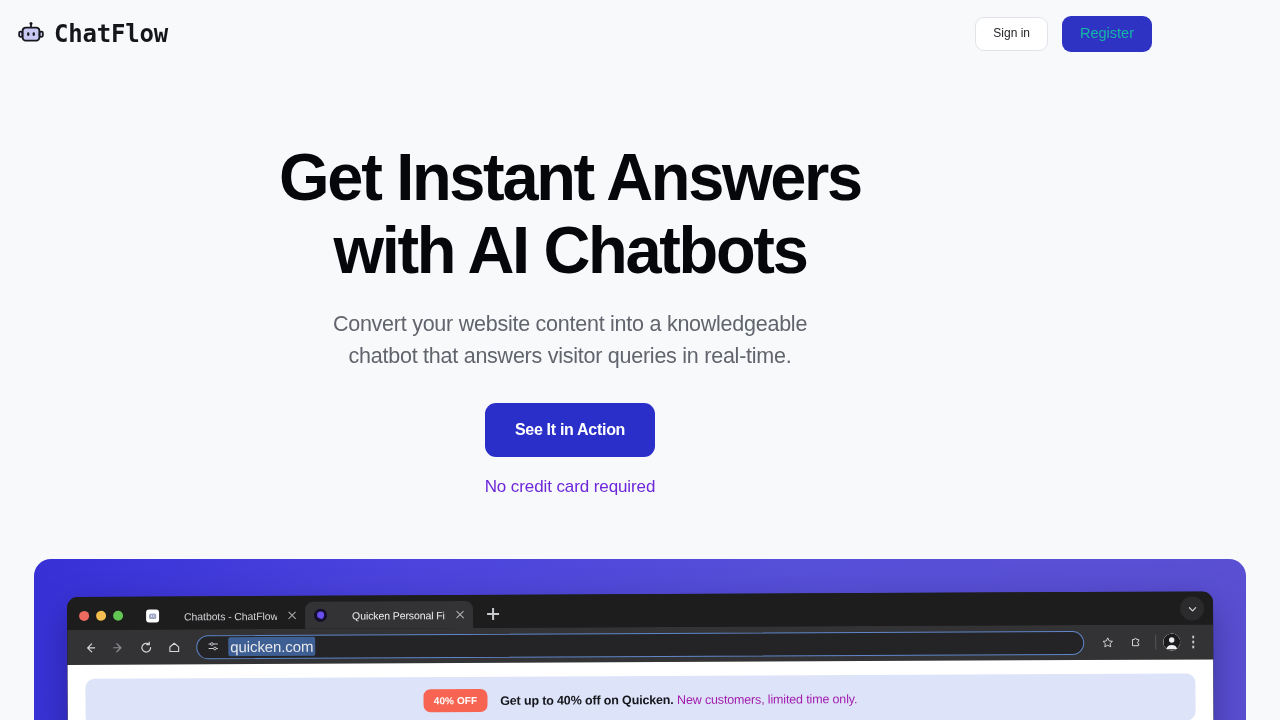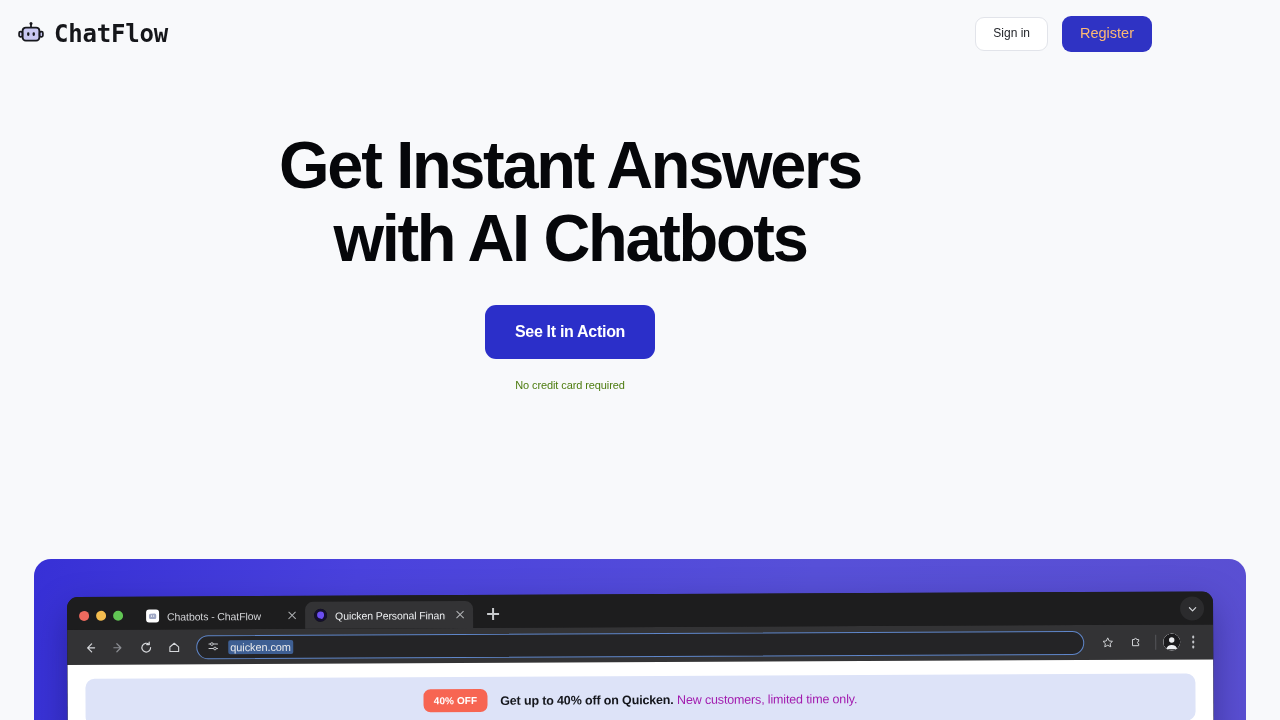--- a/index.html
+++ b/index.html
@@ -67,35 +67,35 @@
     font-family: "Liberation Sans", sans-serif;
     font-size: 12px;
     font-weight: 400;
     padding: 9px 17px;
     cursor: pointer;
     line-height: 1.1;
   }
 
   .btn-register {
     background: #2f33c4;
-    color: #fdba74;
+    color: #14b8a6;
     border: none;
     border-radius: 9px;
     font-family: "Liberation Sans", sans-serif;
     font-size: 14.5px;
     font-weight: 400;
     padding: 10px 18px;
     cursor: pointer;
     line-height: 1.1;
   }
 
   
   .hero {
     position: absolute;
-    top: 0; left: 0;
+    top: 12px; left: 0;
     width: 1140px;
     padding-top: 128px;
     text-align: center;
     z-index: 5;
   }
 
   .hero-title {
     font-family: "Liberation Sans", sans-serif;
     font-size: 67px;
     font-weight: 700;
@@ -131,22 +131,22 @@
     font-weight: 700;
     letter-spacing: -0.3px;
     padding: 18px 30px;
     cursor: pointer;
     line-height: 1.1;
   }
 
   .hero-note {
     margin-top: 20px;
     font-family: "Liberation Sans", sans-serif;
-    font-size: 11px;
-    color: #4d7c0f;
+    font-size: 17px;
+    color: #6d28d9;
     letter-spacing: -0.1px;
   }
 
   
   .showcase {
     position: absolute;
     left: 34px;
     top: 559px;
     width: 1212px;
     height: 200px;
@@ -218,20 +218,21 @@
   .fav-quicken { background: #0f0f14; border-radius: 50%; }
 
   .tab-title {
     font-family: "Liberation Sans", sans-serif;
     font-size: 10.5px;
     color: #d2d3d6;
     white-space: nowrap;
     overflow: hidden;
     flex: 1 1 auto;
     letter-spacing: -0.1px;
+    margin-left: 17px;
   }
   .tab-active .tab-title { color: #eceef0; }
 
   .tab-close {
     width: 13px; height: 13px;
     flex: 0 0 auto;
     position: relative;
     opacity: 0.82;
   }
   .tab-close::before, .tab-close::after {
@@ -298,21 +299,21 @@
     border-radius: 13px;
     display: flex;
     align-items: center;
     padding: 0 10px;
     gap: 9px;
     min-width: 0;
   }
 
   .omni-url {
     font-family: "Liberation Sans", sans-serif;
-    font-size: 11px;
+    font-size: 15px;
     color: #e9eaec;
     background: #3e5f93;
     padding: 1px 2px;
     border-radius: 2px;
     letter-spacing: -0.1px;
     white-space: nowrap;
   }
 
   .tb-divider {
     width: 1px;
@@ -413,20 +414,24 @@
     <button class="btn-register">Register</button>
   </div>
 </header>
 
 <section class="hero">
   <h1 class="hero-title">
     <span class="line">Get Instant Answers</span>
     <span class="line">with AI Chatbots</span>
   </h1>
 
+  <p class="hero-sub">
+    <span class="line">Convert your website content into a knowledgeable</span>
+    <span class="line">chatbot that answers visitor queries in real-time.</span>
+  </p>
 
   <div>
     <button class="hero-cta">See It in Action</button>
   </div>
 
   <p class="hero-note">No credit card required</p>
 </section>
 
 <section class="showcase">
   <div class="browser">

